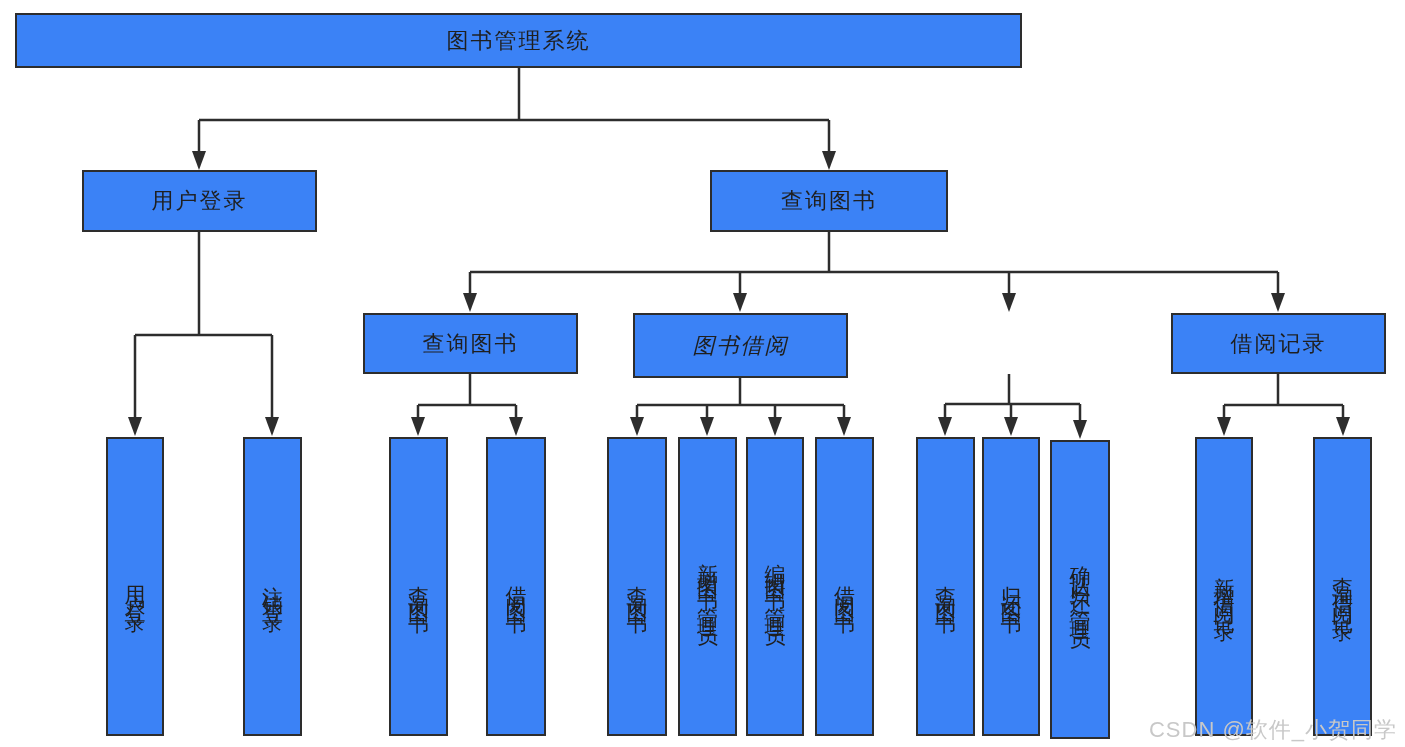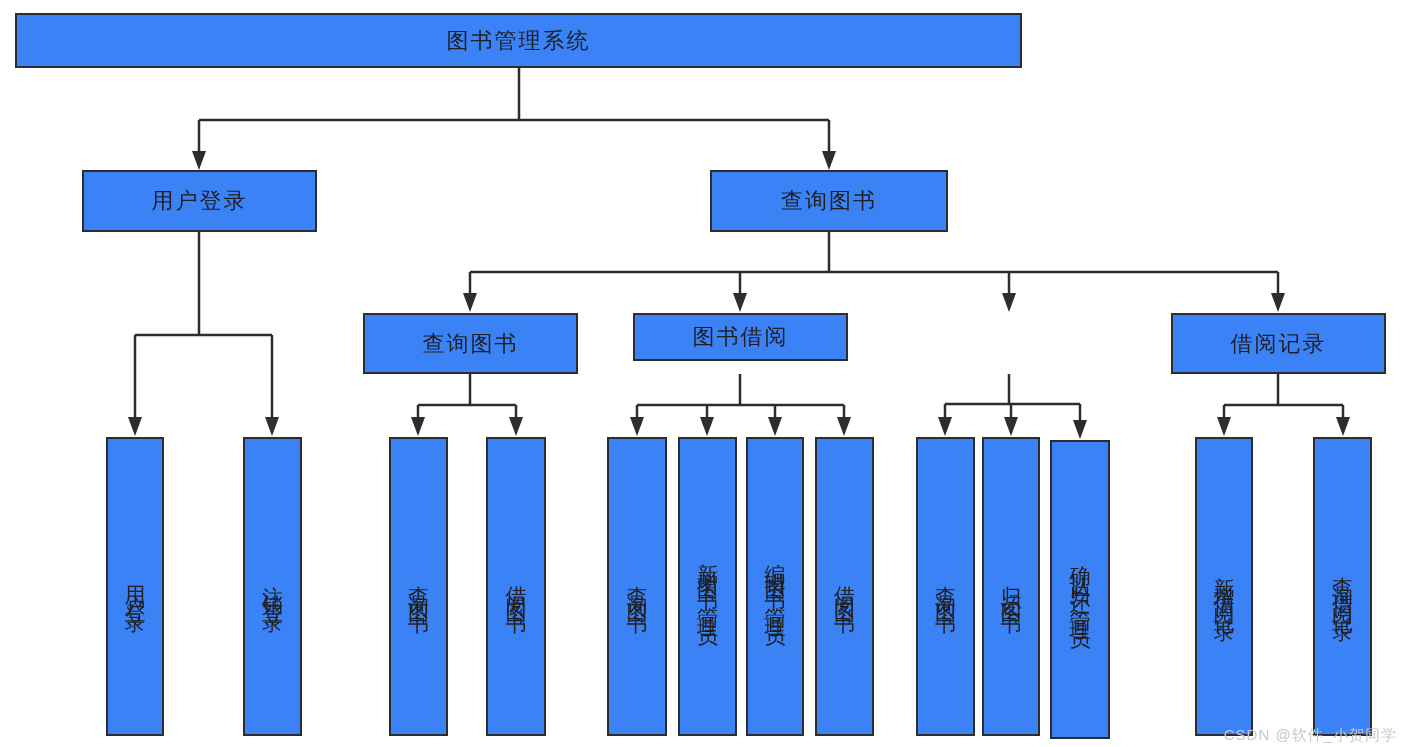--- a/index.html
+++ b/index.html
@@ -36,41 +36,41 @@
     text-orientation:mixed;
     font-size:21px;
     letter-spacing:9px;
     white-space:normal;
   }
   
   #n-root        {left:15px;  top:13px;  width:1007px; height:55px;}
   #n-user-branch {left:82px;  top:170px; width:235px;  height:62px;}
   #n-book-mgmt   {left:710px; top:170px; width:238px;  height:62px;}
   #n-newrec      {left:363px; top:313px; width:215px;  height:61px;}
-  #n-borrow      {left:633px; top:313px; width:215px;  height:48px;}
+  #n-borrow      {left:633px; top:313px; width:215px;  height:65px;font-style:italic;}
   #n-current     {left:902px; top:313px; width:214px;  height:61px;}
   #n-records     {left:1171px;top:313px; width:215px;  height:61px;}
   
   #n-a1{left:106px; top:437px;width:58px;height:299px;}
   #n-a2{left:243px; top:437px;width:59px;height:299px;}
   #n-b1{left:389px; top:437px;width:59px;height:299px;}
   #n-b2{left:486px; top:437px;width:60px;height:299px;}
   #n-c1{left:607px; top:437px;width:60px;height:299px;}
   #n-c2{left:678px; top:437px;width:59px;height:299px;}
   #n-c3{left:746px; top:437px;width:58px;height:299px;}
   #n-c4{left:815px; top:437px;width:59px;height:299px;}
   #n-d1{left:916px; top:437px;width:59px;height:299px;}
   #n-d2{left:982px; top:437px;width:58px;height:299px;}
   #n-d3{left:1050px;top:440px;width:60px;height:299px;}
   #n-e1{left:1195px;top:437px;width:58px;height:299px;}
   #n-e2{left:1313px;top:437px;width:59px;height:299px;}
   #watermark{
     position:absolute;
     right:8px;bottom:2px;
-    font-size:15px;
+    font-size:22px;
     letter-spacing:1px;
     color:var(--watermark);
     pointer-events:none;
   }
 </style>
 </head>
 <body>
 
 <div id="stage">
 

